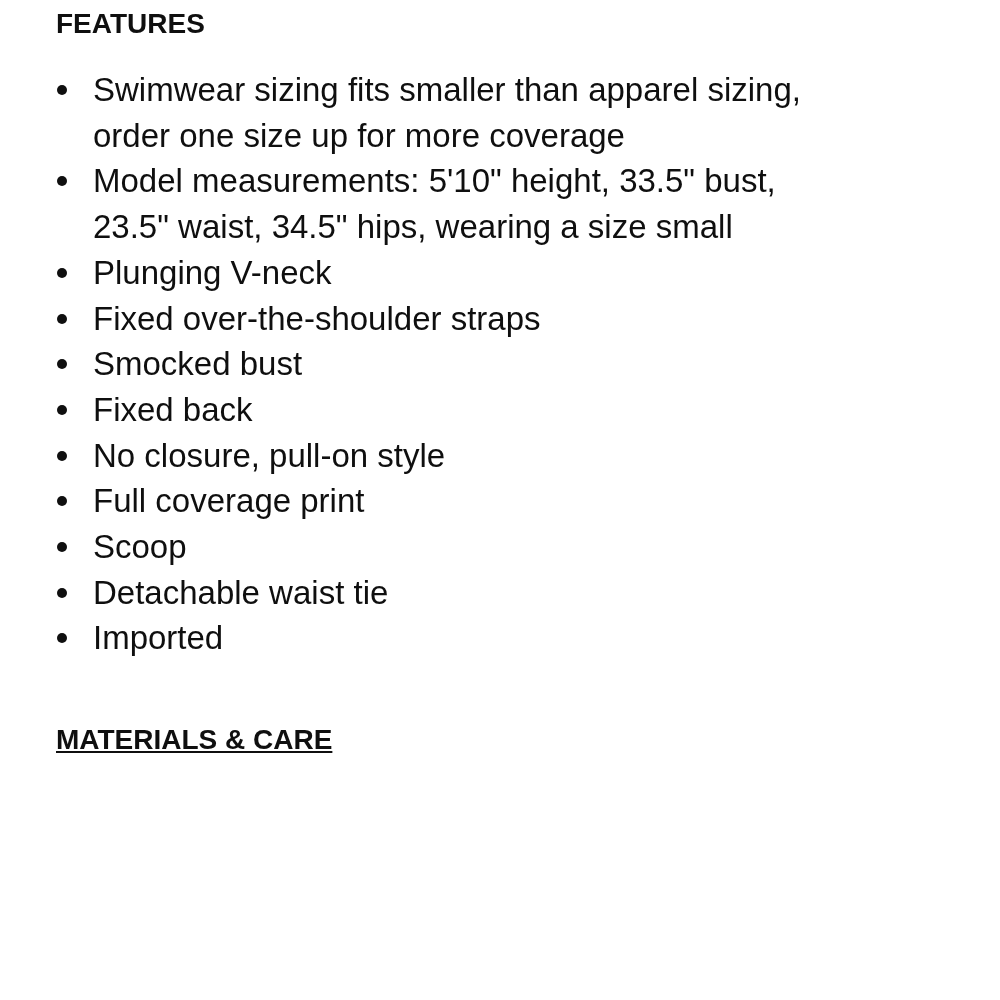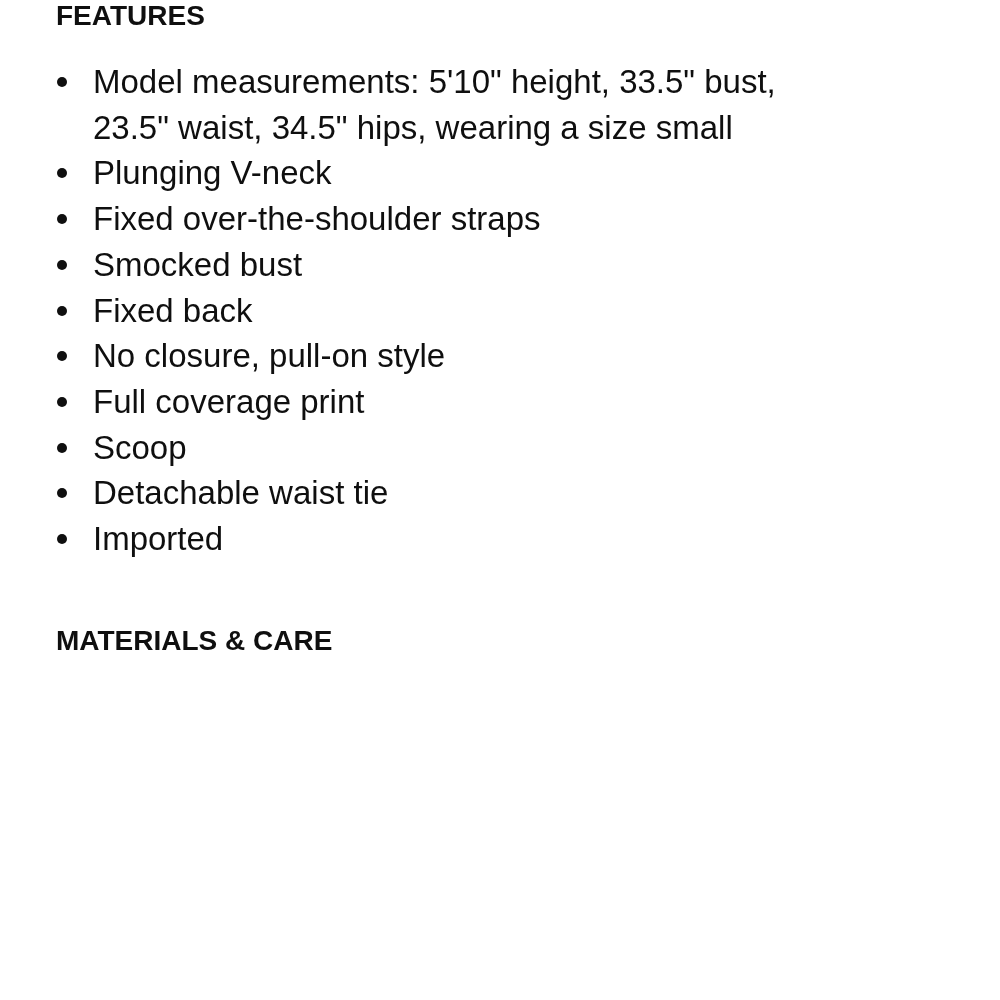--- a/index.html
+++ b/index.html
@@ -9,31 +9,32 @@
   }
   body {
     width: 1000px;
     height: 1000px;
     overflow: hidden;
     font-family: "Liberation Sans", sans-serif;
     color: #0f0f0f;
     -webkit-font-smoothing: antialiased;
   }
   .page {
-    padding: 1px 0 0 56px;
+    padding: 9px 0 0 56px;
   }
   .section-heading {
     margin: 0;
     font-size: 28px;
     line-height: 30px;
     font-weight: 700;
     color: #0f0f0f;
   }
   .section-heading.materials {
     margin-top: 64px;
+    text-decoration: underline;
   }
   .bullet-list {
     list-style: none;
     margin: 28px 0 0 0;
     padding: 0;
     width: 758px;
     font-size: 33px;
     line-height: 45.7px;
     font-weight: 400;
   }
@@ -54,20 +55,21 @@
 </style>
 </head>
 <body>
 
 <div class="page">
 
   <h2 class="section-heading">FEATURES</h2>
 
   <ul class="bullet-list">
 
+  <li class="bullet-item">Swimwear sizing fits smaller than apparel sizing, order one size up for more coverage</li>
       <li class="bullet-item">Model measurements: 5'10" height, 33.5" bust, 23.5" waist, 34.5" hips, wearing a size small</li>
       <li class="bullet-item">Plunging V-neck</li>
       <li class="bullet-item">Fixed over-the-shoulder straps</li>
       <li class="bullet-item">Smocked bust</li>
       <li class="bullet-item">Fixed back</li>
       <li class="bullet-item">No closure, pull-on style</li>
       <li class="bullet-item">Full coverage print</li>
       <li class="bullet-item">Scoop</li>
       <li class="bullet-item">Detachable waist tie</li>
       <li class="bullet-item">Imported</li>

